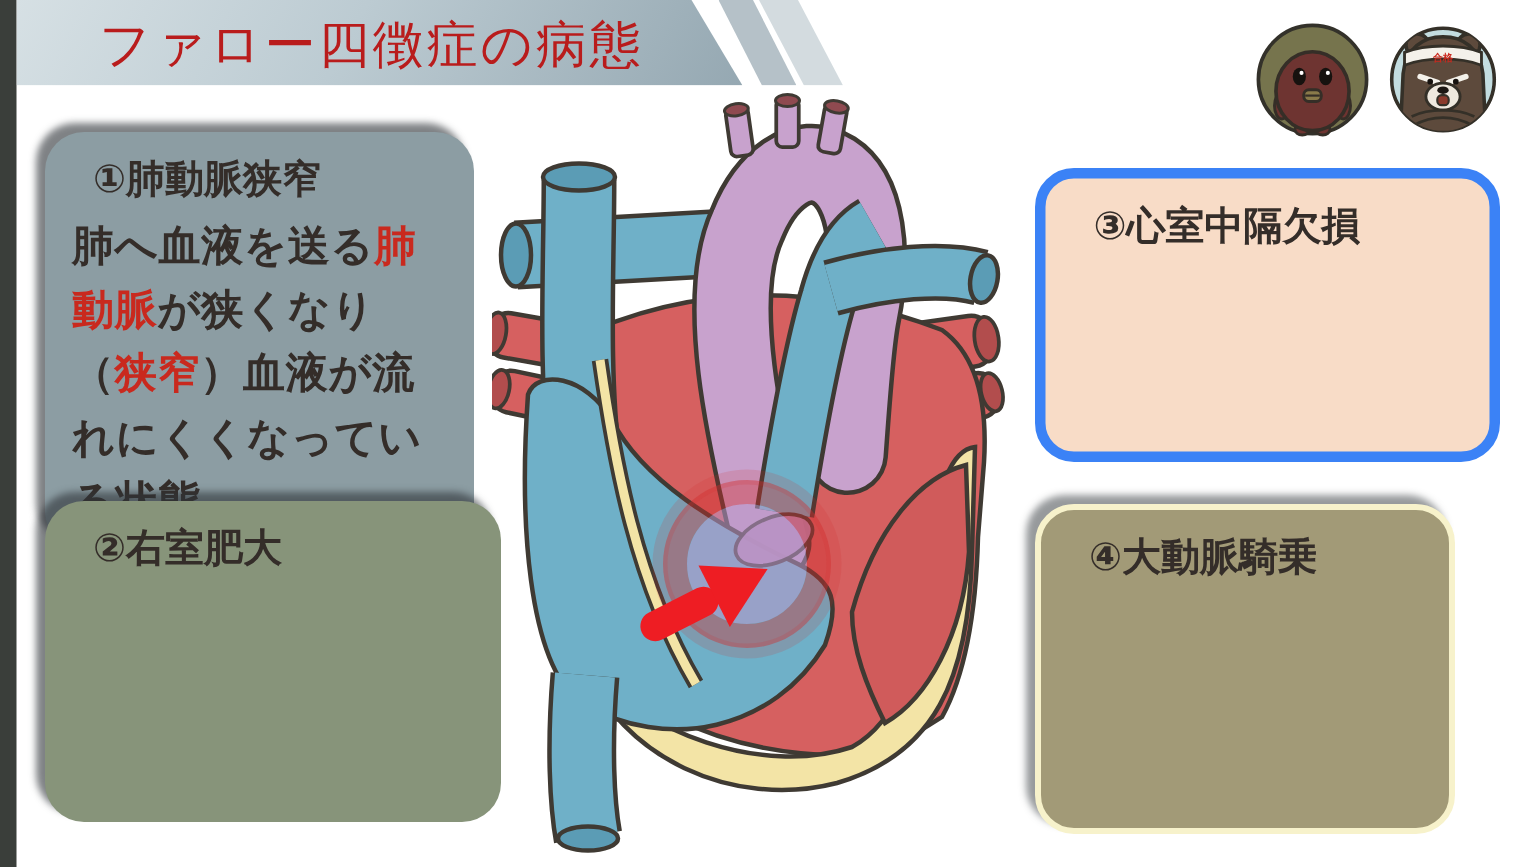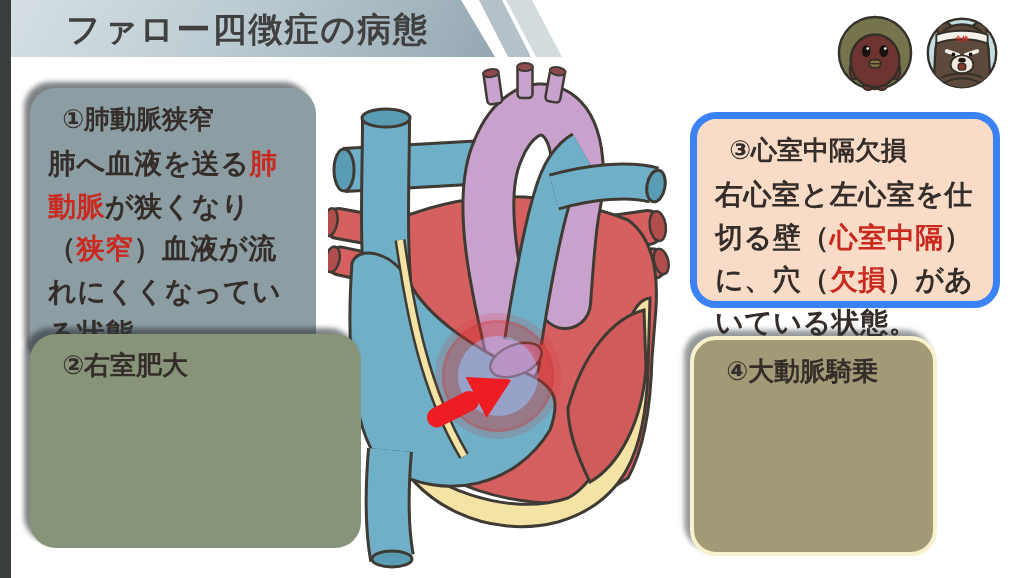--- a/index.html
+++ b/index.html
@@ -12,34 +12,34 @@
   .banner{
     position:absolute;left:11px;top:0;width:492px;height:57px;
     background:linear-gradient(118deg,#d6e0e4 0%,#bccbd2 45%,#94a7b1 100%);
     clip-path:polygon(0 0,450px 0,484px 57px,0 57px);
   }
   .stripe1{position:absolute;left:479px;top:0;width:52px;height:57px;
     background:#b5c1c8;clip-path:polygon(0 0,23px 0,52px 57px,29px 57px);}
   .stripe2{position:absolute;left:506px;top:0;width:56px;height:57px;
     background:#d3dbdf;clip-path:polygon(0 0,26px 0,56px 57px,30px 57px);}
   .page-title{
-    position:absolute;left:66px;top:7px;font-size:34px;font-weight:bold;
-    color:#404040;letter-spacing:2px;white-space:nowrap;
+    position:absolute;left:66px;top:7px;font-size:34px;font-weight:normal;
+    color:#b91c1c;letter-spacing:2px;white-space:nowrap;
   }
   .card{position:absolute;border-radius:26px;box-sizing:border-box;padding:12px 18px 10px 18px;}
   .card .card-title{font-size:26px;font-weight:bold;color:#342d29;margin:2px 0 6px 14px;white-space:nowrap;}
   .card .card-body{font-size:28px;font-weight:bold;color:#342d29;line-height:1.52;letter-spacing:.5px;}
   .card .card-body .red{color:#c9291e;}
   .card-1{left:30px;top:88px;width:286px;height:279px;background:#8c9da3;
     box-shadow:-6px -6px 5px rgba(48,53,58,.62);}
-  .card-2{left:30px;top:334px;width:331px;height:214px;background:#87947a;
+  .card-2{left:30px;top:334px;width:304px;height:214px;background:#87947a;
     box-shadow:-6px -6px 5px rgba(48,53,58,.62);}
   .card-3{left:690px;top:112px;width:310px;height:196px;background:#f8dcc7;
     border:7px solid #3b82f6;}
-  .card-4{left:690px;top:336px;width:247px;height:220px;background:#a29a77;
+  .card-4{left:690px;top:336px;width:280px;height:220px;background:#a29a77;
     border:4px solid #f7f2cb;box-shadow:-6px -6px 5px rgba(48,53,58,.5);}
   .card-4 .card-title{margin-bottom:12px;}
   .avatar{position:absolute;}
   .heart-figure{position:absolute;left:328px;top:58px;width:352px;height:520px;}
 </style>
 </head>
 <body>
 
 <div class="edge-strip"></div>
 
@@ -195,18 +195,17 @@
   <div class="card-title">①肺動脈狭窄</div>
   <div class="card-body"><span>肺へ血液を送る</span><span class="red">肺動脈</span><span>が狭くなり（</span><span class="red">狭窄</span><span>）血液が流れにくくなっている状態。</span></div>
 </div>
 
 <div class="card card-2">
   <div class="card-title">②右室肥大</div>
 </div>
 
 <div class="card card-3">
   <div class="card-title">③心室中隔欠損</div>
-  <div class="card-body"><span>右心室と左心室を仕切る壁（</span><span class="red">心室中隔</span><span>）に、穴（</span><span class="red">欠損</span><span>）があいている状態。</span></div>
 </div>
 
 <div class="card card-4">
   <div class="card-title">④大動脈騎乗</div>
 </div>
 
 </body></html>

